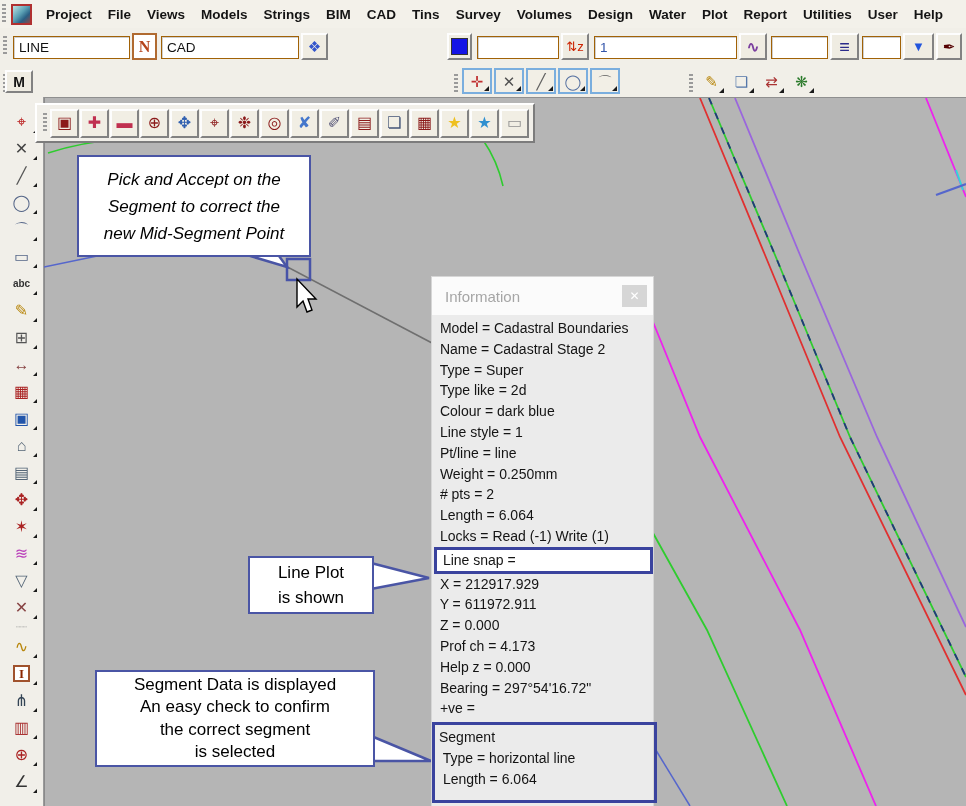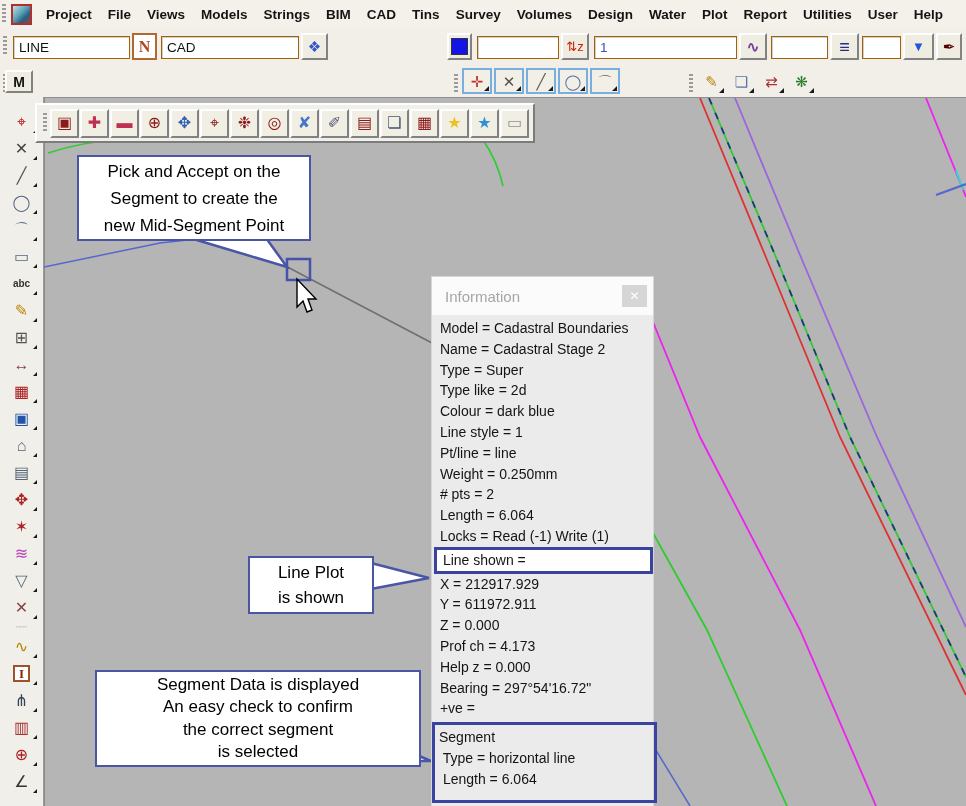--- a/index.html
+++ b/index.html
@@ -73,25 +73,25 @@
              font-size:12px;display:flex;align-items:center;justify-content:center;cursor:pointer;}
   .inf-body{padding:3px 0 0 4px;}
   .inf-row{font-size:14px;line-height:20.8px;color:#141414;white-space:pre;}
   .hl1{border:3px solid #3a439e;background:#fff;margin:0 0 0 -2px;padding:0 0 0 2px;}
   .hl2{border:3px solid #3a439e;margin:3px -4px 0 -4px;padding:2px 0 10px 4px;}
 
   
   .callout{position:absolute;background:#fff;border:2.5px solid #4a55a5;box-sizing:border-box;
            display:flex;flex-direction:column;justify-content:center;text-align:center;color:#000;}
   .co-line{font-size:17px;}
-  .c1{left:77px;top:155px;width:234px;height:86px;}
+  .c1{left:77px;top:155px;width:234px;height:102px;font-style:italic;}
   .c1 .co-line{line-height:27px;}
   .c2{left:248px;top:556px;width:126px;height:58px;}
   .c2 .co-line{line-height:25px;}
-  .c3{left:95px;top:670px;width:326px;height:97px;}
+  .c3{left:95px;top:670px;width:280px;height:97px;}
   .c3 .co-line{line-height:22.5px;}
 </style>
 </head>
 <body>
 
 <div class="root">
 
   <div class="canvas"></div>
 
   <svg class="canvas-svg" viewBox="44 97 922 709">
@@ -386,21 +386,21 @@
           <div class="inf-row"> Type like = 2d</div>
           <div class="inf-row"> Colour = dark blue</div>
           <div class="inf-row"> Line style = 1</div>
           <div class="inf-row"> Pt/line = line</div>
           <div class="inf-row"> Weight = 0.250mm</div>
           <div class="inf-row"> # pts = 2</div>
           <div class="inf-row"> Length = 6.064</div>
           <div class="inf-row"> Locks = Read (-1) Write (1)</div>
         </div>
       <div class="hl1">
-        <div class="inf-row"> Line shown =</div>
+        <div class="inf-row"> Line snap =</div>
       </div>
       <div>
 
       <div class="inf-row"> X = 212917.929</div>
           <div class="inf-row"> Y = 611972.911</div>
           <div class="inf-row"> Z = 0.000</div>
           <div class="inf-row"> Prof ch = 4.173</div>
           <div class="inf-row"> Help z = 0.000</div>
           <div class="inf-row"> Bearing = 297°54'16.72"</div>
           <div class="inf-row"> +ve =</div>
@@ -413,21 +413,21 @@
             <div class="inf-row"> Length = 6.064</div>
           </div>
       </div>
     </div>
   </div>
 
   <div class="callout c1">
     <div>
 
     <div class="co-line">Pick and Accept on the</div>
-        <div class="co-line">Segment to create the</div>
+        <div class="co-line">Segment to correct the</div>
         <div class="co-line">new Mid-Segment Point</div>
       </div>
   </div>
   <div class="callout c2">
     <div>
 
     <div class="co-line">Line Plot</div>
         <div class="co-line">is shown</div>
       </div>
   </div>

